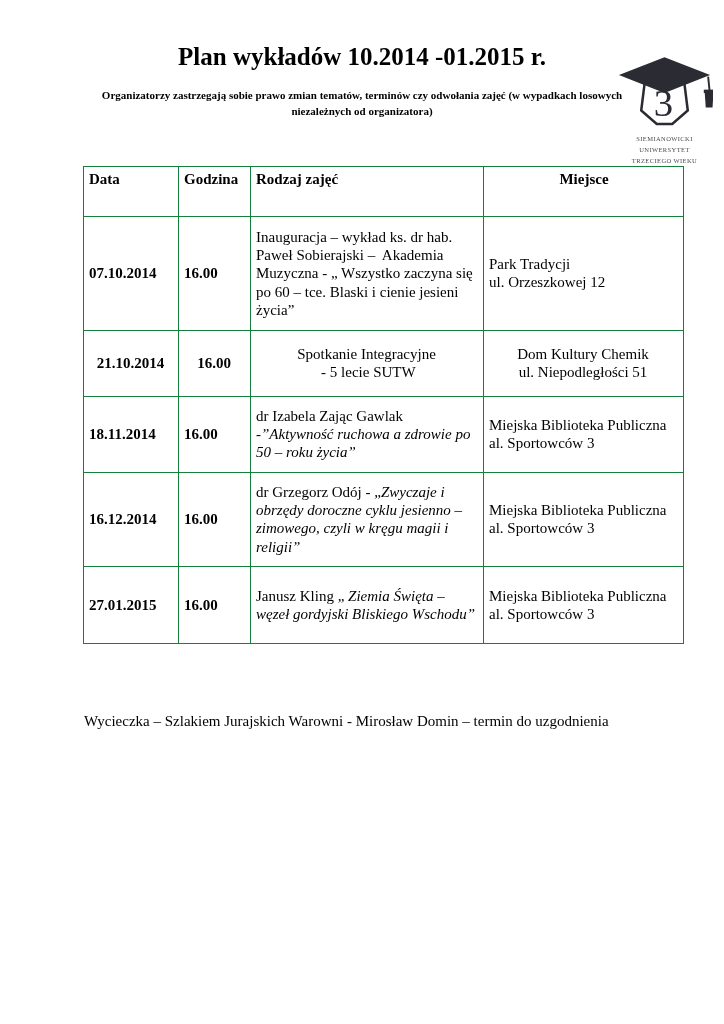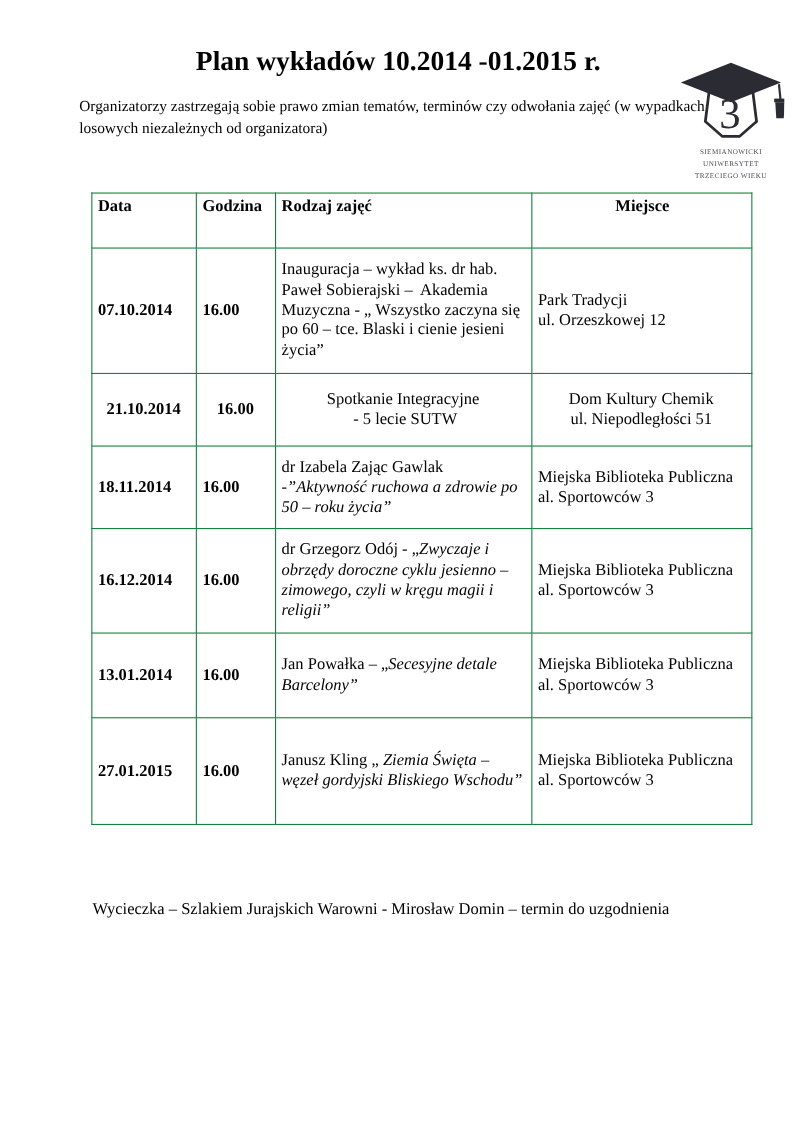--- a/index.html
+++ b/index.html
@@ -8,21 +8,21 @@
     background:#ffffff;color:#000;
     font-family:"Liberation Serif", serif;
     position:relative;overflow:hidden;
   }
   .title{
     margin:42px 0 0 0;
     font-size:25px;font-weight:bold;text-align:center;line-height:1.2;
   }
   .disclaimer{
     margin:16px auto 0 auto;width:580px;
-    font-size:14px;font-weight:normal;line-height:1.45;
+    font-size:11px;font-weight:bold;text-align:center;line-height:1.45;
   }
   
   .logo{position:absolute;top:56px;right:11px;width:97px;text-align:center;}
   .logo svg{display:block;margin:0 auto;}
   .logo .org{
     margin-top:2px;font-size:6.5px;letter-spacing:0.4px;
     color:#4b4b54;line-height:9px;white-space:nowrap;
   }
   
   table.schedule{
@@ -121,27 +121,20 @@
 al. Sportowców 3</td>
       </tr>
       <tr>
         <td class="c-date">16.12.2014</td>
         <td class="c-time">16.00</td>
         <td class="c-subject"><span>dr Grzegorz Odój - „</span><i>Zwyczaje i obrzędy doroczne cyklu jesienno – zimowego, czyli w kręgu magii i religii”</i></td>
         <td class="c-place">Miejska Biblioteka Publiczna
 al. Sportowców 3</td>
       </tr>
       <tr>
-        <td class="c-date">13.01.2014</td>
-        <td class="c-time">16.00</td>
-        <td class="c-subject"><span>Jan Powałka – „</span><i>Secesyjne detale Barcelony”</i></td>
-        <td class="c-place">Miejska Biblioteka Publiczna
-al. Sportowców 3</td>
-      </tr>
-      <tr>
         <td class="c-date">27.01.2015</td>
         <td class="c-time">16.00</td>
         <td class="c-subject"><span>Janusz Kling „ </span><i>Ziemia Święta – węzeł gordyjski Bliskiego Wschodu”</i></td>
         <td class="c-place">Miejska Biblioteka Publiczna
 al. Sportowców 3</td>
       </tr>
     </tbody>
 </table>
 
 <p class="footer-note">Wycieczka – Szlakiem Jurajskich Warowni  - Mirosław Domin – termin do uzgodnienia</p>

